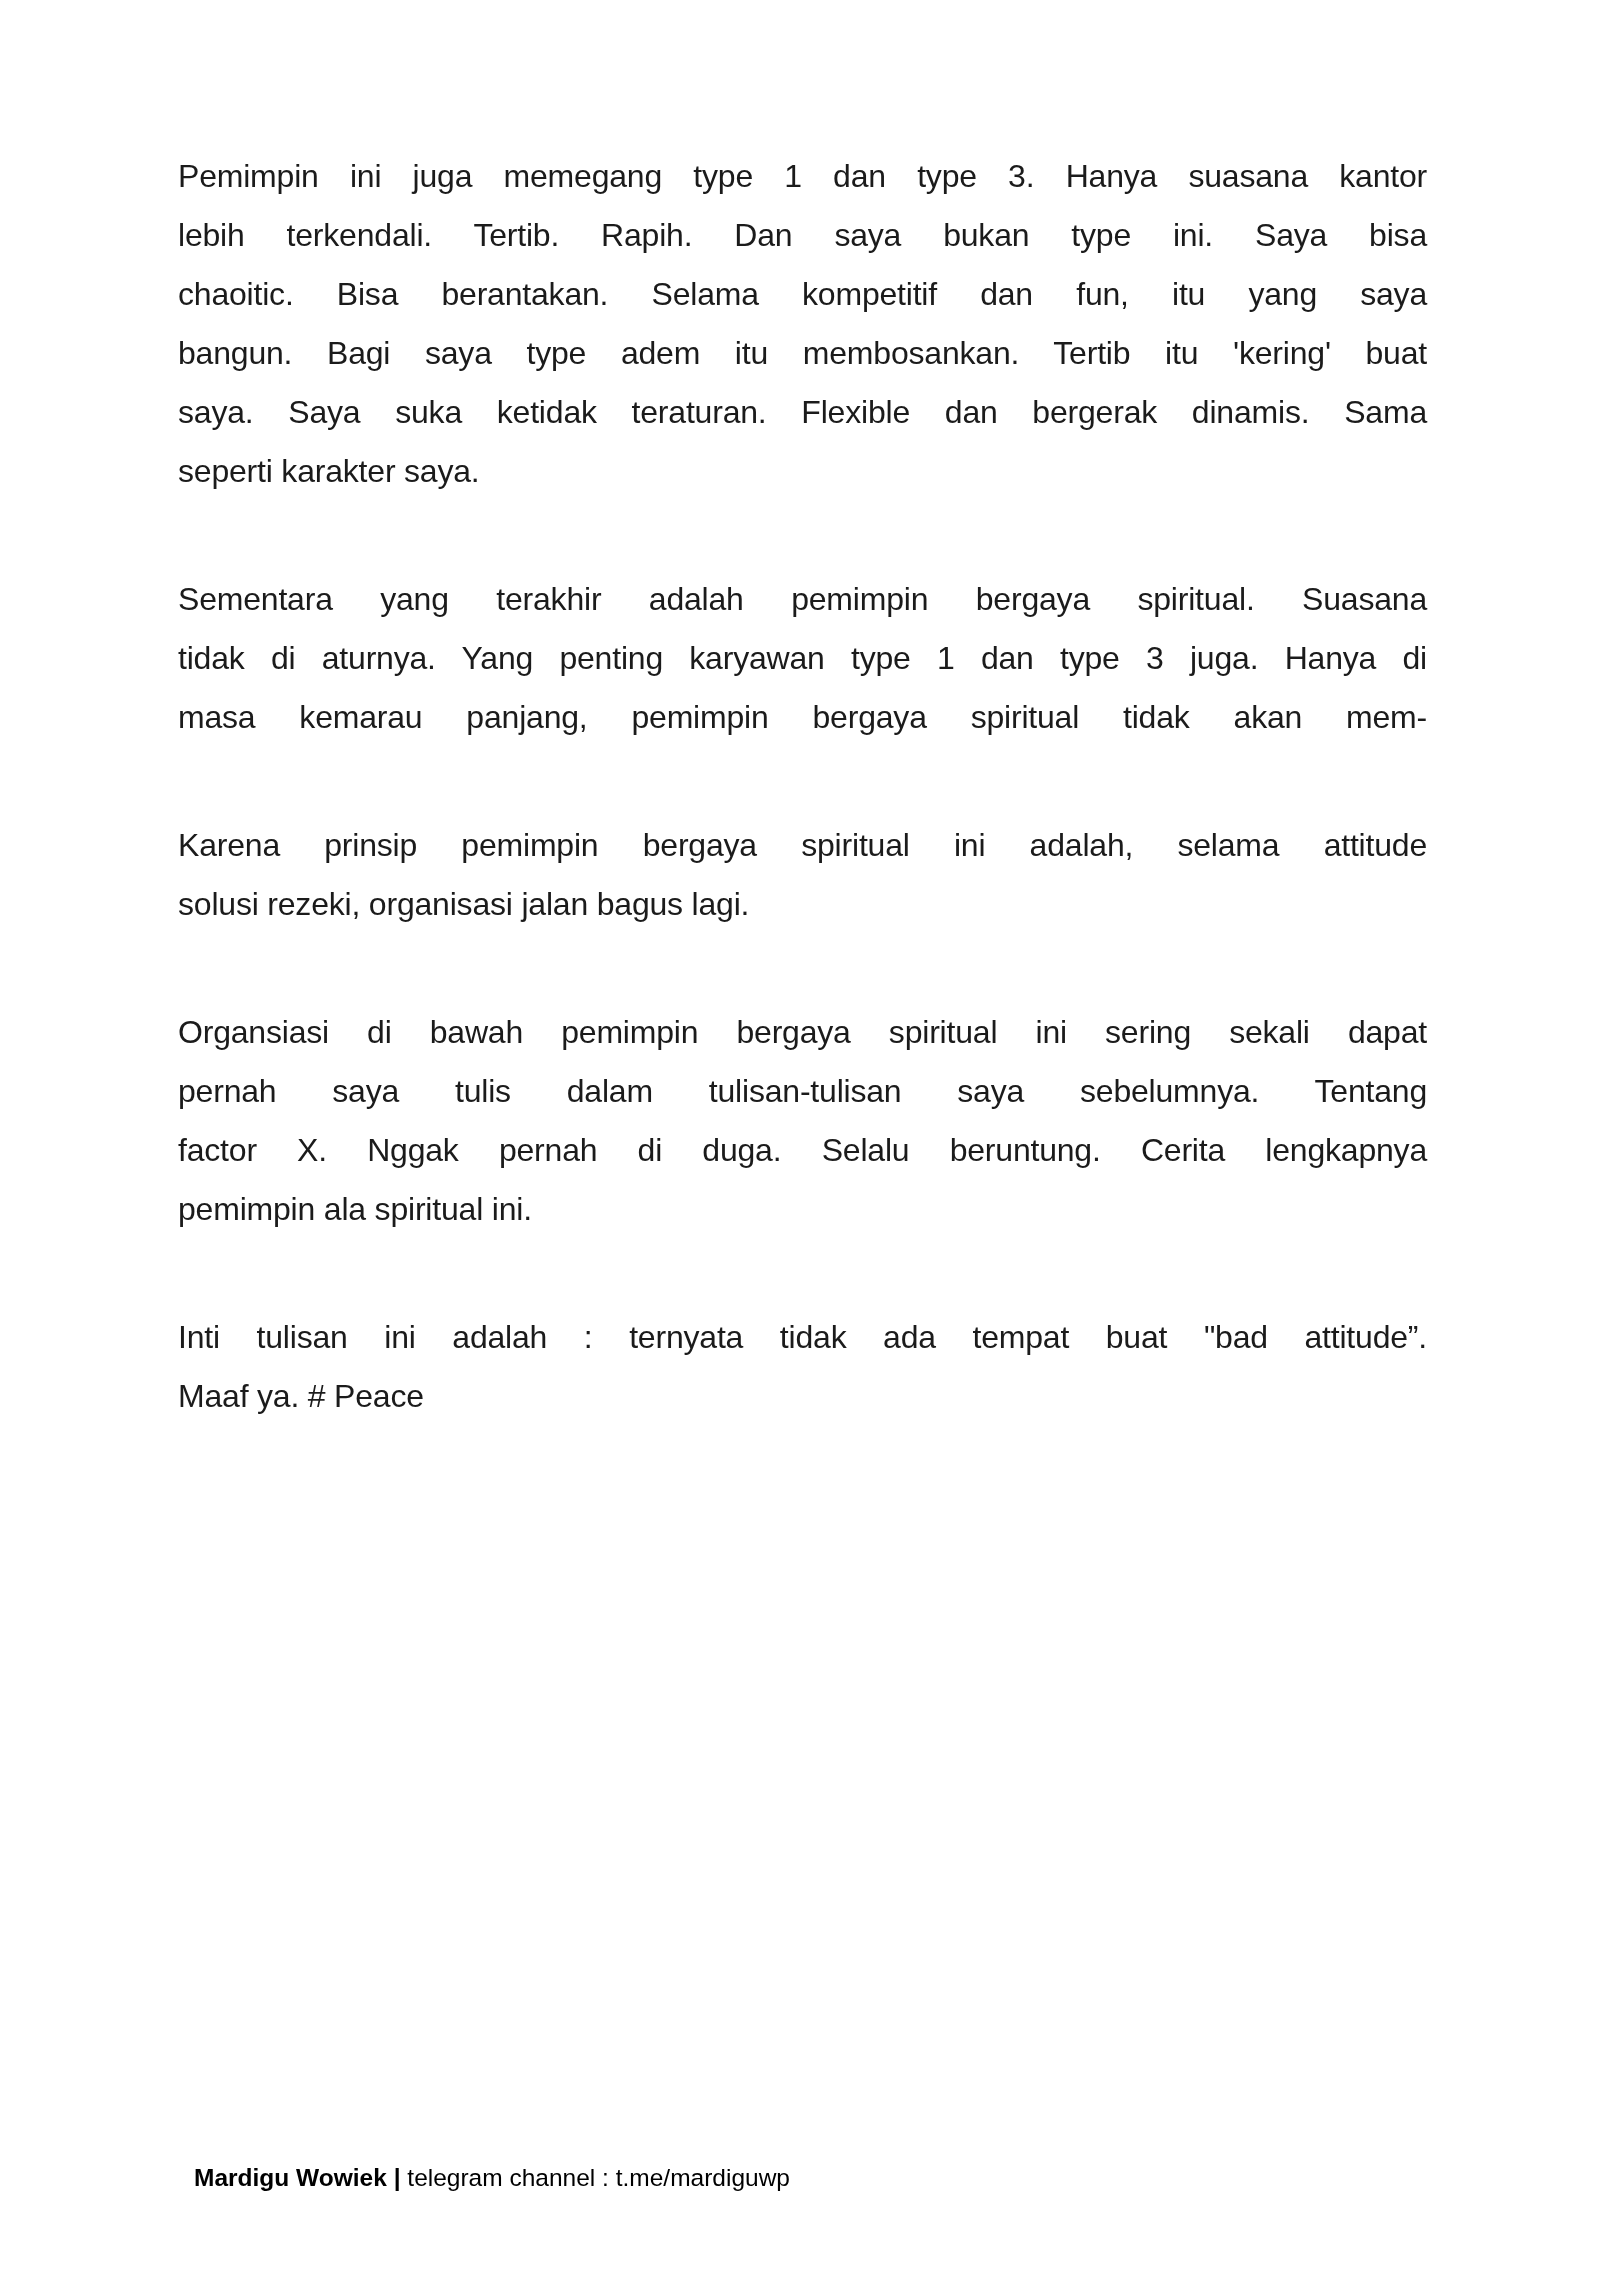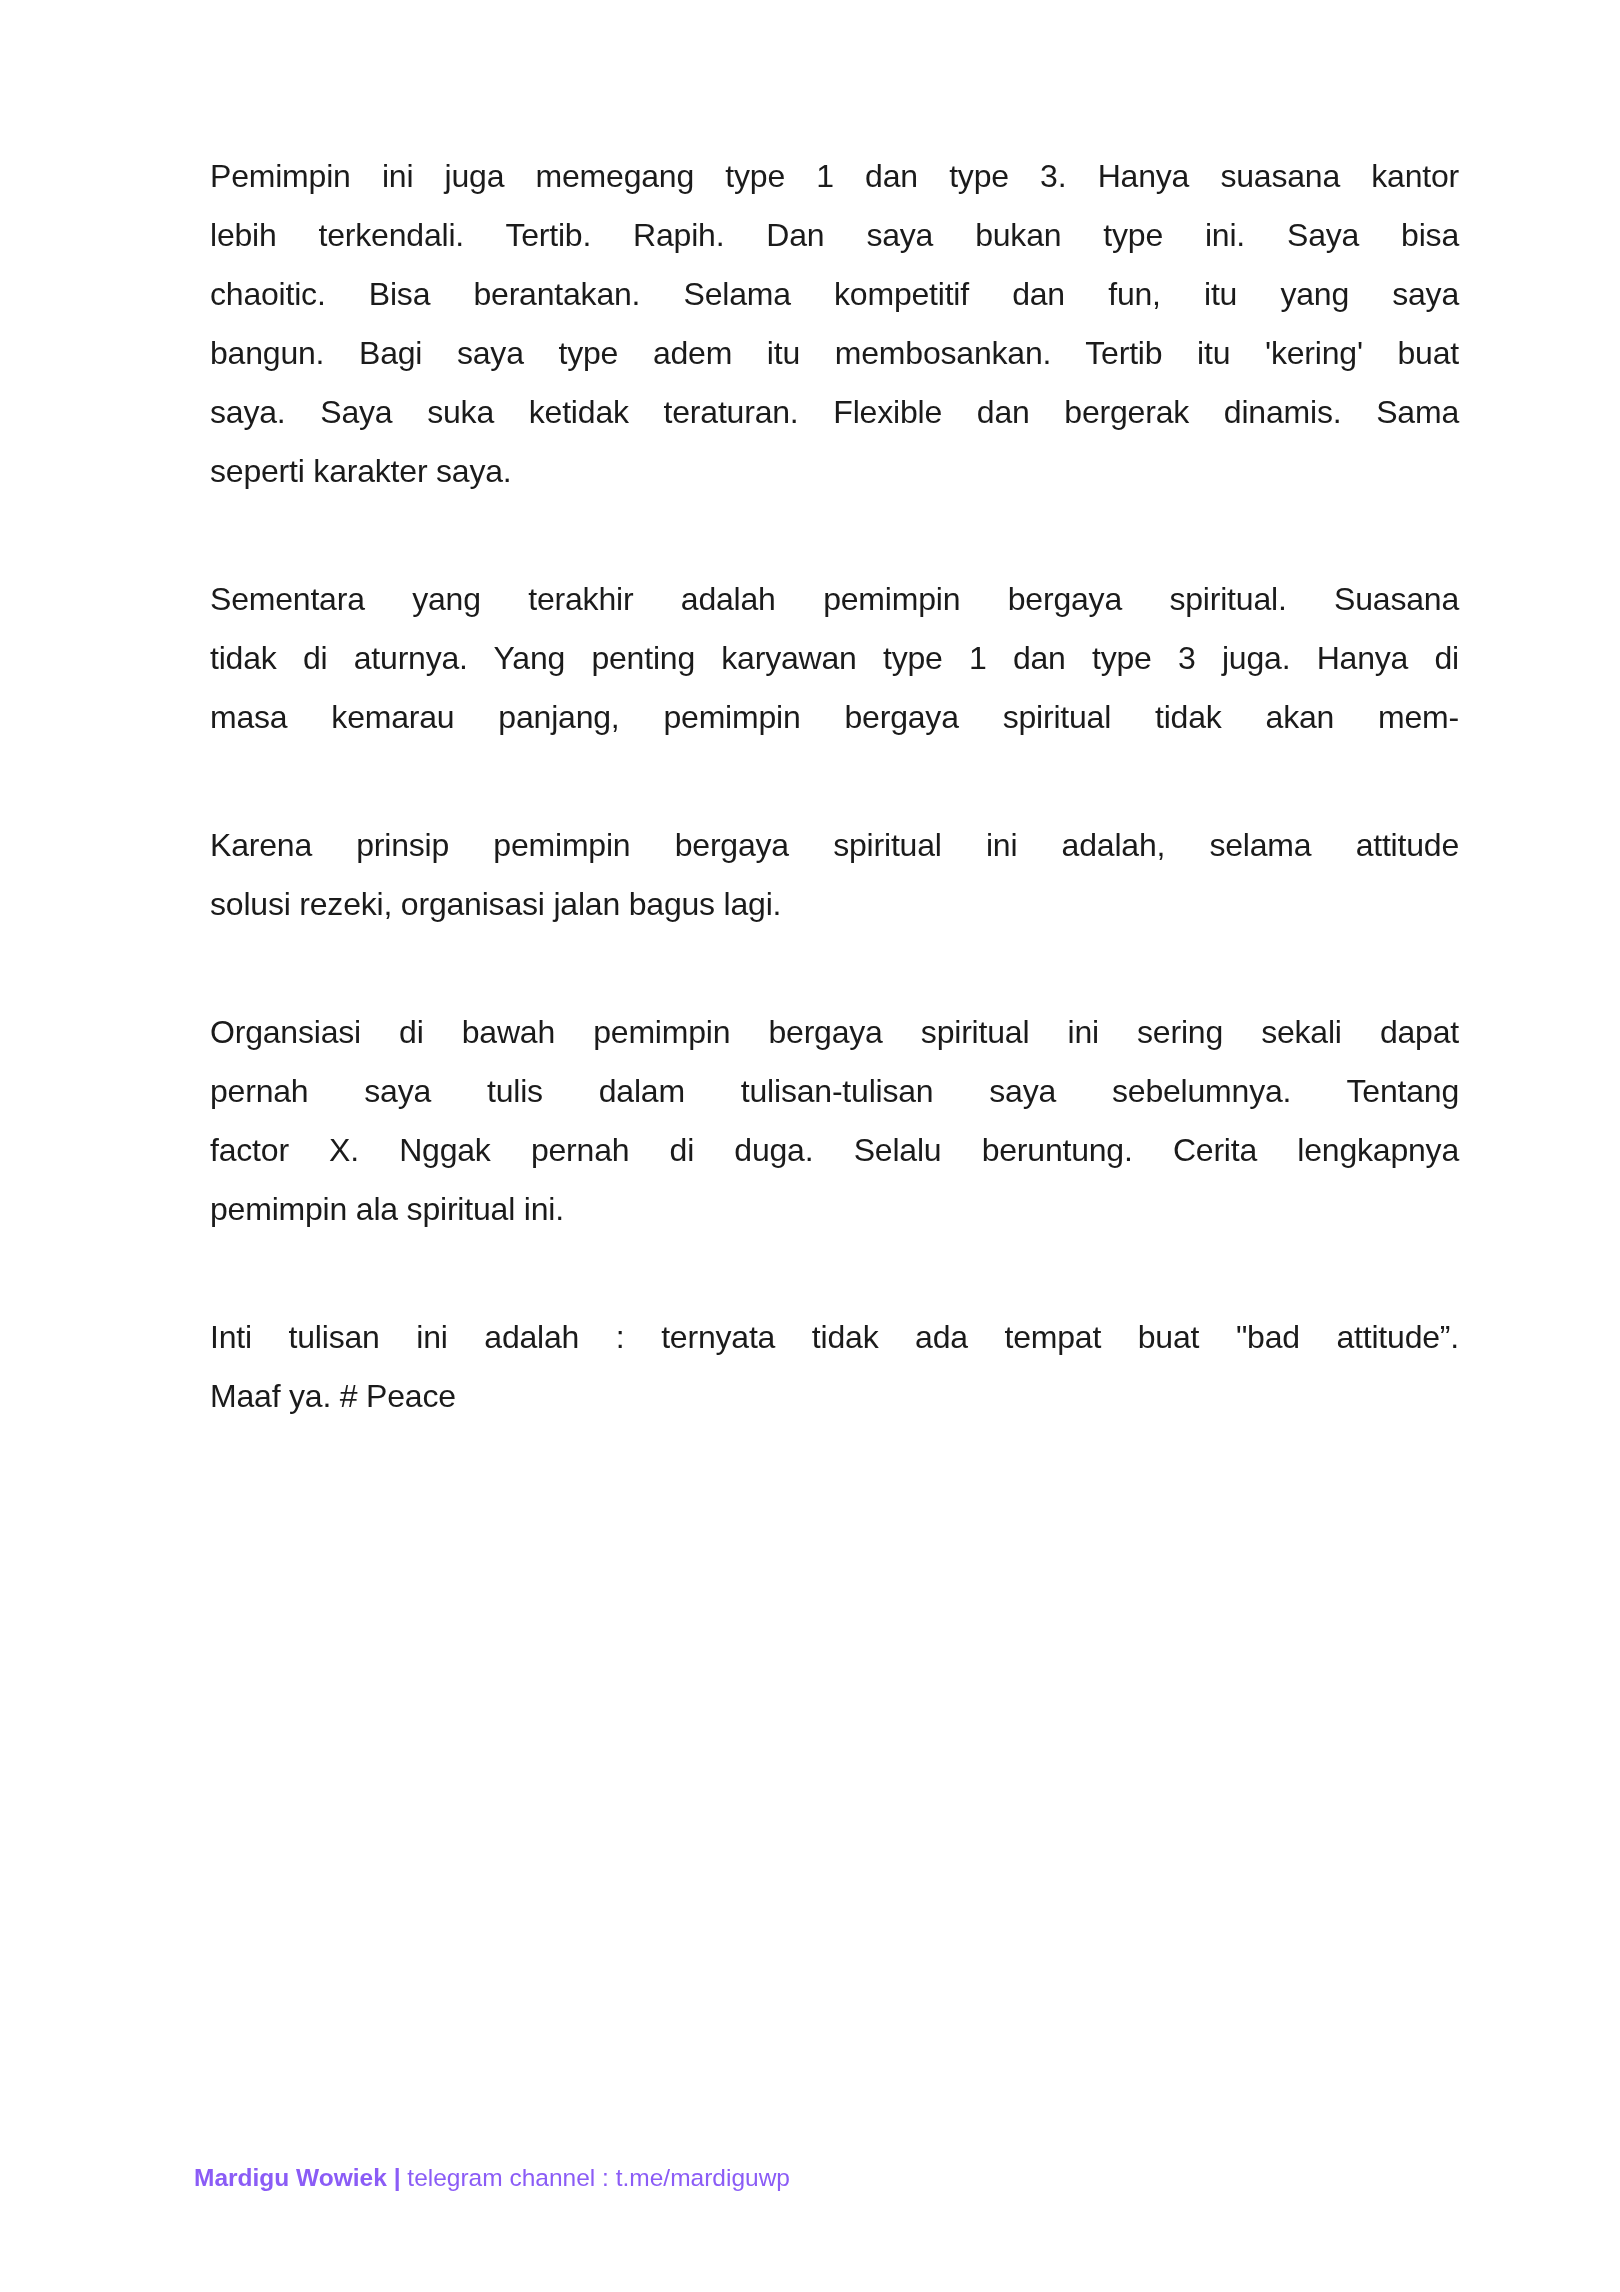--- a/index.html
+++ b/index.html
@@ -15,21 +15,21 @@
   }
   .page {
     position: relative;
     width: 1620px;
     height: 2293px;
     background: #ffffff;
     overflow: hidden;
   }
   .content {
     position: absolute;
-    left: 210px;
+    left: 178px;
     top: 147px;
     width: 1249px;
   }
   .para {
     margin: 0 0 69px 0;
     padding: 0;
   }
   .line {
     font-size: 32px;
     line-height: 59px;
@@ -42,21 +42,21 @@
   .line.last {
     text-align-last: left;
     -moz-text-align-last: left;
   }
   .footer {
     position: absolute;
     left: 194px;
     top: 2162px;
     font-size: 24.5px;
     line-height: 31px;
-    color: #8b5cf6;
+    color: #000000;
     white-space: nowrap;
   }
   .footer .bold {
     font-weight: 700;
   }
 </style>
 </head>
 <body>
 
 <div class="page">

